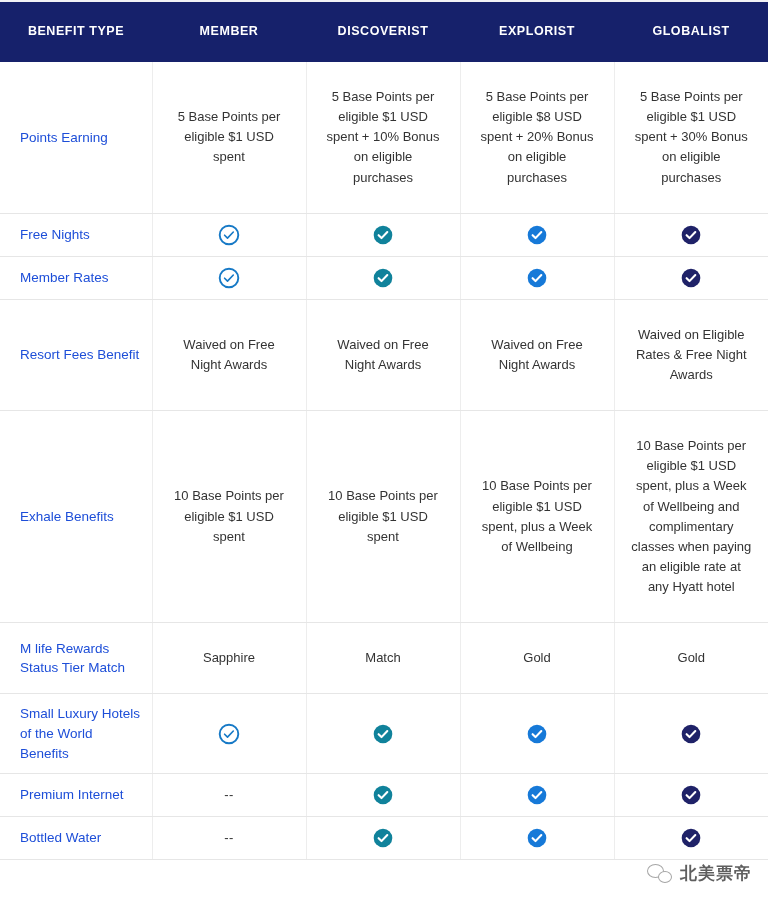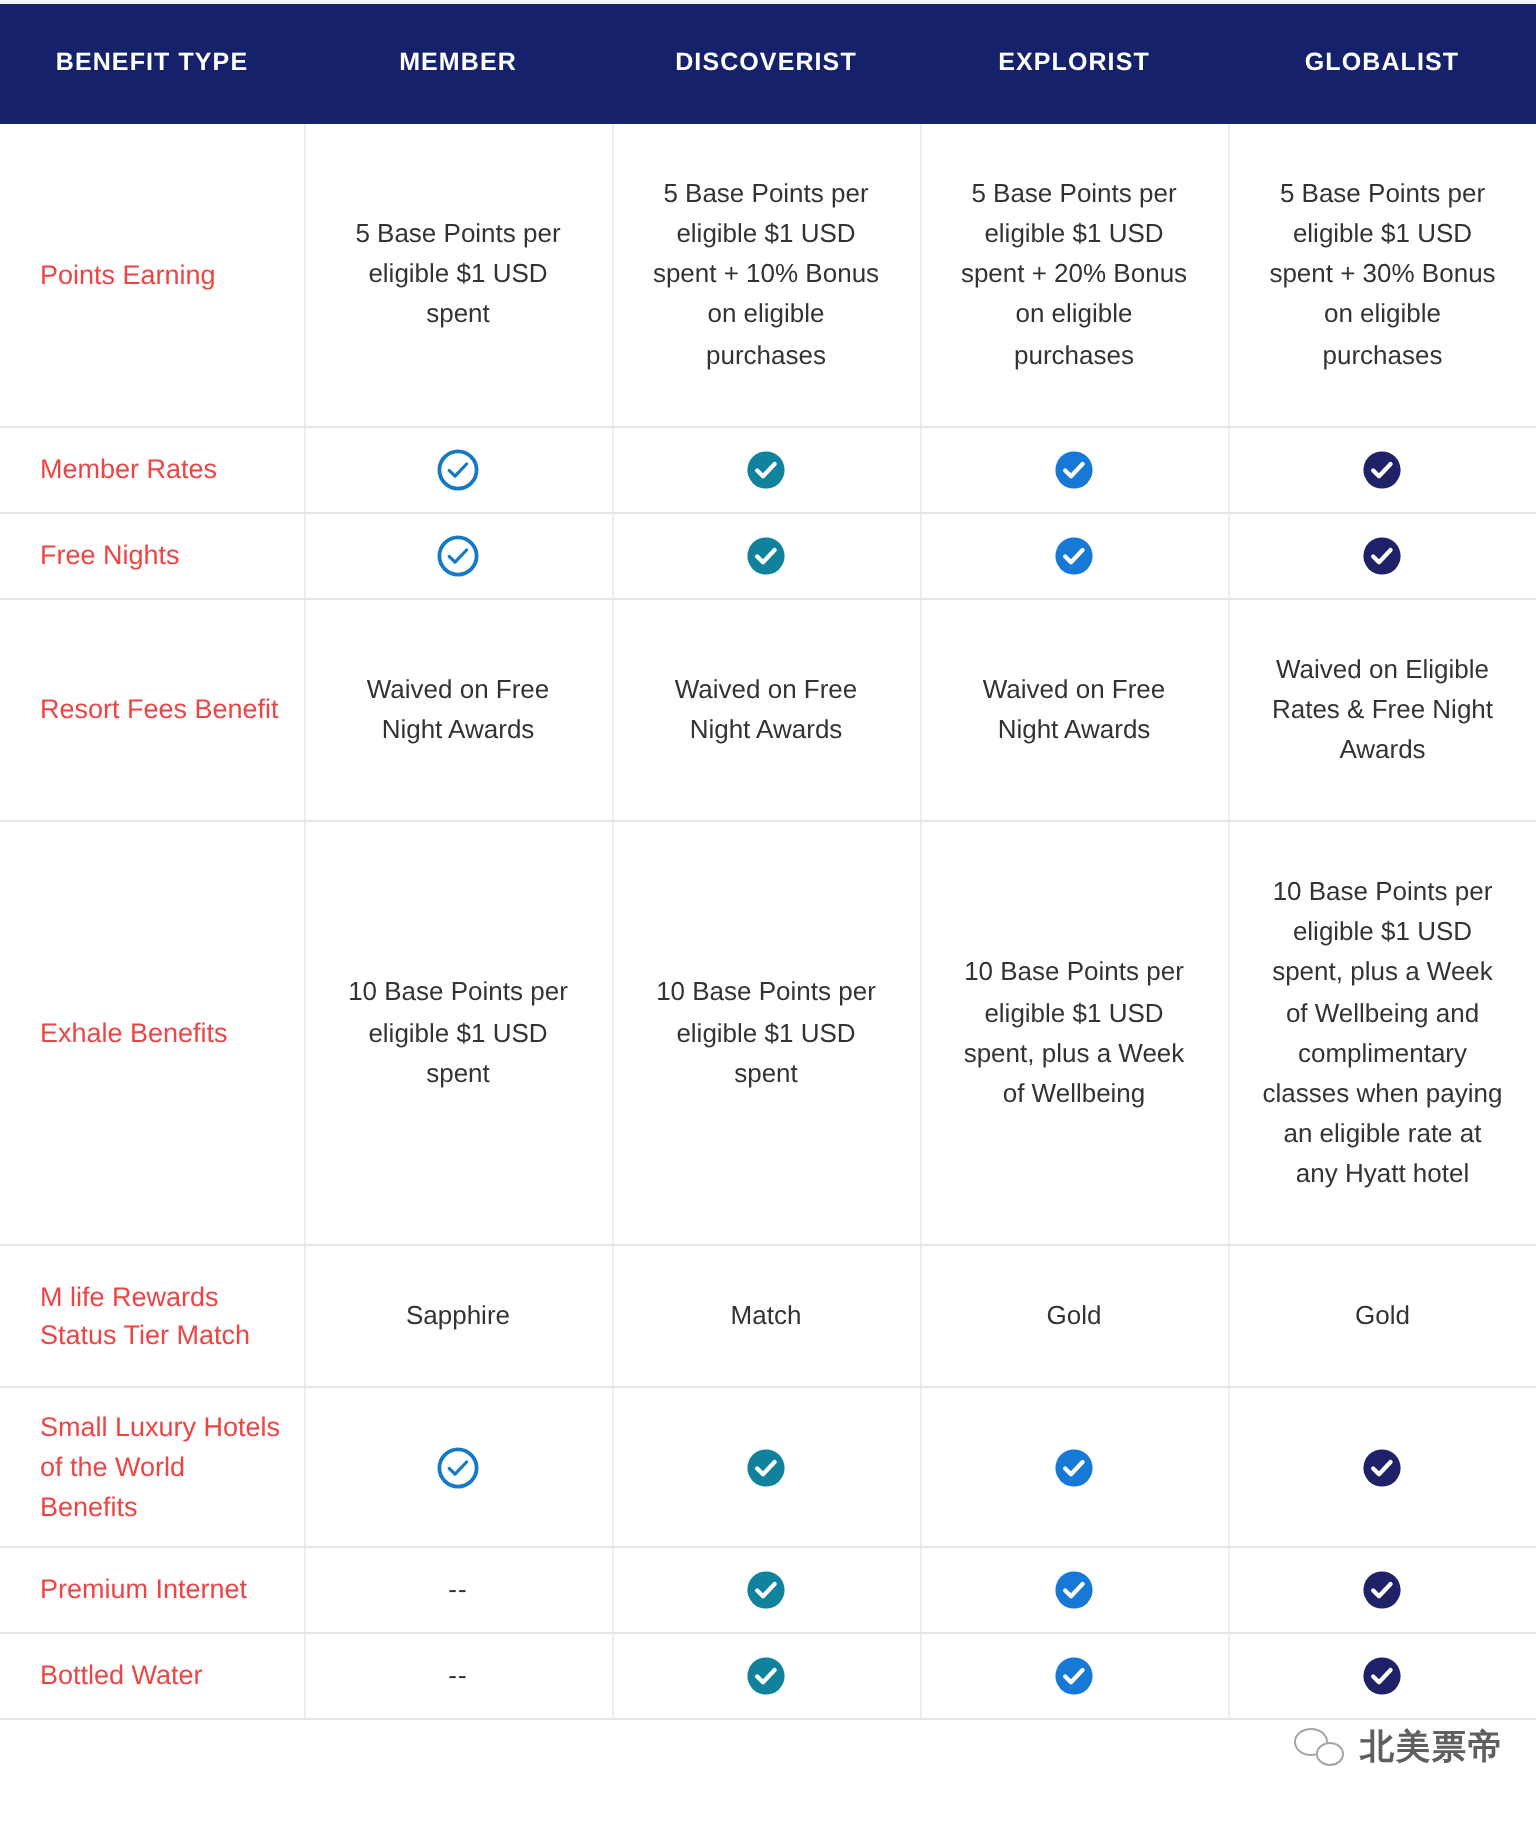--- a/index.html
+++ b/index.html
@@ -63,21 +63,21 @@
   }
   tbody tr:last-child td {
     border-bottom: 1px solid #e6e6e6;
   }
 
   td.benefit-label {
     width: 152px;
     text-align: left;
     padding-left: 20px;
     padding-right: 8px;
-    color: #ef4444;
+    color: #1d4ed8;
     font-size: 13.5px;
     line-height: 1.45;
     border-right: 1px solid #ededed;
   }
 
   td.tier-cell {
     width: 154px;
   }
 
   .cell-text {
@@ -167,28 +167,28 @@
   <tbody id="table-body">
       <tr>
         <td class="benefit-label">Points Earning</td>
         <td class="tier-cell">
           <span class="cell-text">5 Base Points per eligible $1 USD spent</span>
         </td>
         <td class="tier-cell">
           <span class="cell-text">5 Base Points per eligible $1 USD spent + 10% Bonus on eligible purchases</span>
         </td>
         <td class="tier-cell">
-          <span class="cell-text">5 Base Points per eligible $1 USD spent + 20% Bonus on eligible purchases</span>
+          <span class="cell-text">5 Base Points per eligible $8 USD spent + 20% Bonus on eligible purchases</span>
         </td>
         <td class="tier-cell">
           <span class="cell-text">5 Base Points per eligible $1 USD spent + 30% Bonus on eligible purchases</span>
         </td>
       </tr>
       <tr>
-        <td class="benefit-label">Member Rates</td>
+        <td class="benefit-label">Free Nights</td>
         <td class="tier-cell">
           <div class="check-wrap">
             <svg class="check-icon" width="22" height="22" viewBox="0 0 22 22">
               <circle cx="11" cy="11" r="9.3" fill="#ffffff" stroke="#1679C6" stroke-width="1.9"></circle>
               <path d="M6.6 11.2 L9.5 14.1 L15.3 8.0" fill="none" stroke-linecap="round" stroke-linejoin="round" stroke="#1679C6" stroke-width="1.6"></path>
             </svg>
           </div>
         </td>
         <td class="tier-cell">
           <div class="check-wrap">
@@ -209,21 +209,21 @@
         <td class="tier-cell">
           <div class="check-wrap">
             <svg class="check-icon" width="22" height="22" viewBox="0 0 22 22">
               <circle cx="11" cy="11" r="9.3" fill="#1F2268" stroke="none"></circle>
               <path d="M6.6 11.2 L9.5 14.1 L15.3 8.0" fill="none" stroke-linecap="round" stroke-linejoin="round" stroke="#ffffff" stroke-width="2.1"></path>
             </svg>
           </div>
         </td>
       </tr>
       <tr>
-        <td class="benefit-label">Free Nights</td>
+        <td class="benefit-label">Member Rates</td>
         <td class="tier-cell">
           <div class="check-wrap">
             <svg class="check-icon" width="22" height="22" viewBox="0 0 22 22">
               <circle cx="11" cy="11" r="9.3" fill="#ffffff" stroke="#1679C6" stroke-width="1.9"></circle>
               <path d="M6.6 11.2 L9.5 14.1 L15.3 8.0" fill="none" stroke-linecap="round" stroke-linejoin="round" stroke="#1679C6" stroke-width="1.6"></path>
             </svg>
           </div>
         </td>
         <td class="tier-cell">
           <div class="check-wrap">

